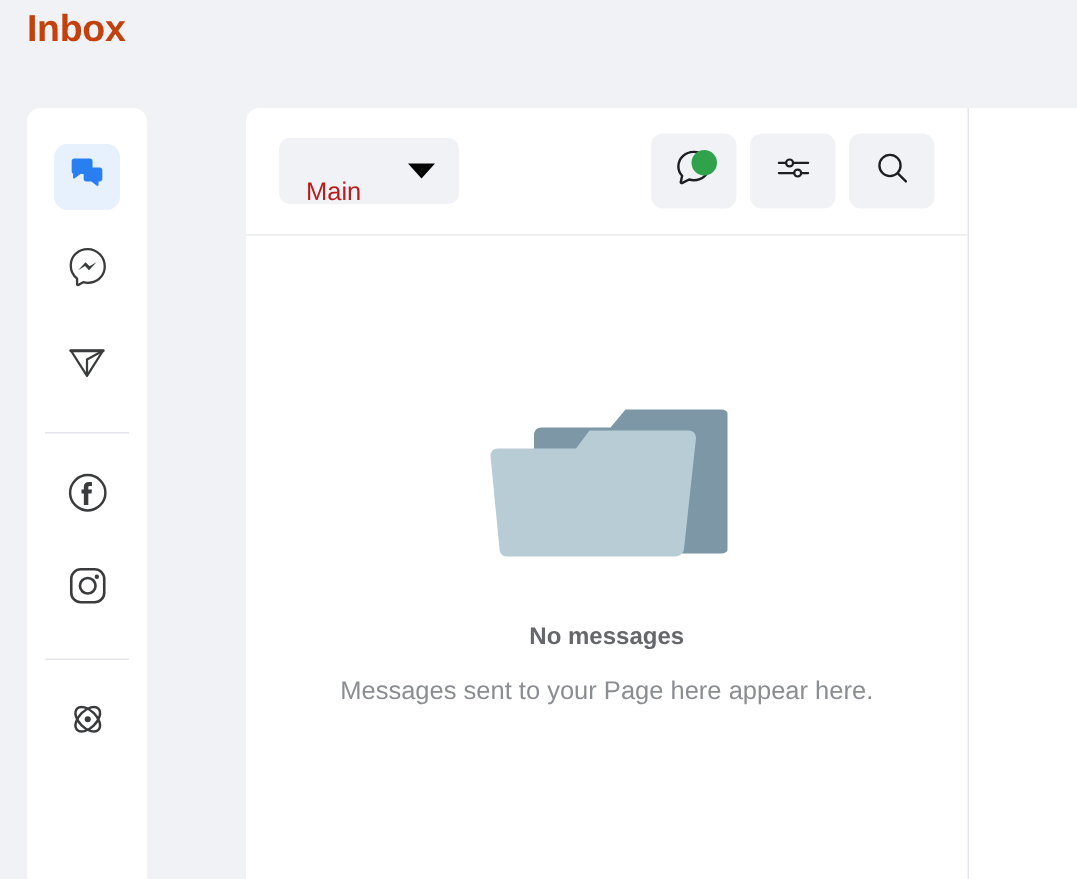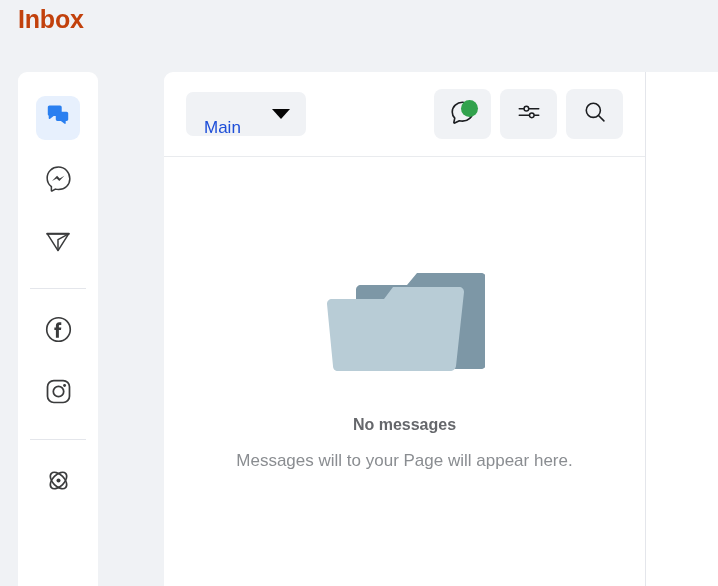--- a/index.html
+++ b/index.html
@@ -111,21 +111,21 @@
     border-radius: 7px;
     display: flex;
     align-items: center;
     justify-content: space-between;
     padding: 0 16px 0 18px;
     cursor: pointer;
   }
 
   .folder-select-label {
     font-size: 17px;
-    color: #1d4ed8;
+    color: #b91c1c;
     margin-top: 27px;
   }
 
   .caret {
     width: 0;
     height: 0;
     border-left: 9px solid transparent;
     border-right: 9px solid transparent;
     border-top: 10px solid #050505;
     margin-left: 22px;
@@ -317,19 +317,19 @@
       <span class="empty-illustration">
         <svg width="160" height="120" viewBox="0 0 160 120">
           <path d="M36 26h46l10-12h64c3 0 5 2 5 5v86c0 3-2 5-5 5H36c-3 0-5-2-5-5V31c0-3 2-5 5-5z" fill="#7d97a6"></path>
           <path d="M10 36h48l11-13h62c3 0 5 2 5 5v3H79c-4 0-7 2-9 5l-9 13H10v-8c0-3 2-5 5-5z" fill="#7d97a6" opacity="0"></path>
           <path d="M7 40h52l9-12h66c3 0 5 2 5 5l-8 74c-.3 3-3 5-6 5H13c-3 0-5-2-5-5L2 45c0-3 2-5 5-5z" fill="#b8ccd6"></path>
         </svg>
       </span>
 
       <div class="empty-title">No messages</div>
 
-      <div class="empty-subtitle">Messages will to your Page will appear here.</div>
+      <div class="empty-subtitle">Messages sent to your Page here appear here.</div>
 
     </div>
 
   </div>
 
 </div>
 
 </body></html>

